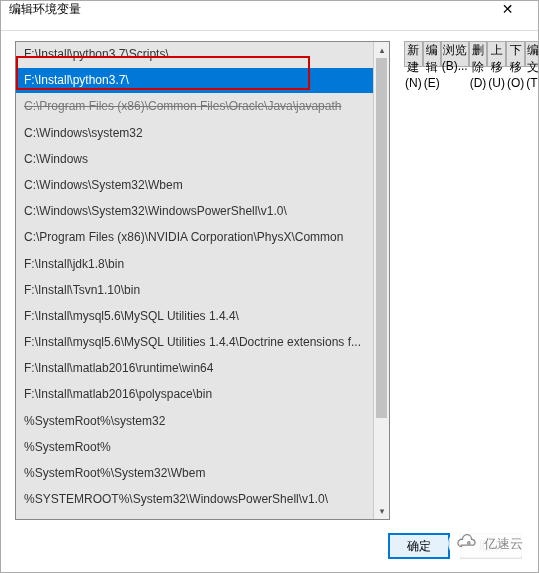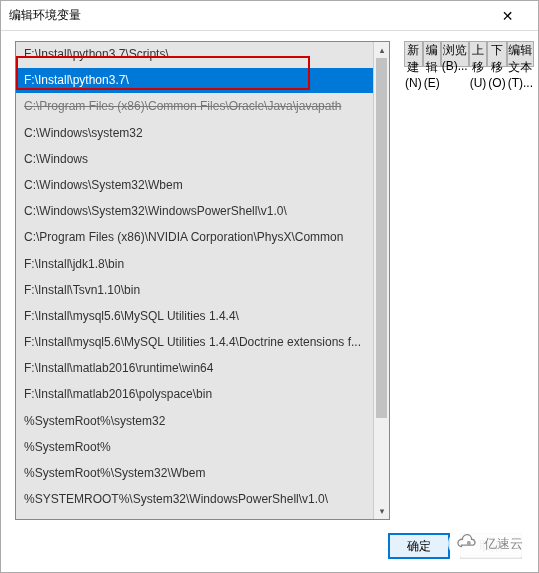--- a/index.html
+++ b/index.html
@@ -10,21 +10,21 @@
       width: 539px;
       height: 573px;
       color: #000;
       overflow: hidden;
       position: relative;
     }
     .window { border: 1px solid #aaa; height: 100%; display: flex; flex-direction: column; }
     .titlebar {
       height: 30px;
       display: flex;
-      align-items: center;
+      align-items: flex-start;
       padding: 0 8px;
       border-bottom: 1px solid #ddd;
       background: #fff;
     }
     .titlebar .title { flex: 1; font-size: 12px; }
     .close-btn { width: 45px; text-align: center; font-size: 14px; cursor: default; }
     .content { flex: 1; display: flex; padding: 10px 14px 0 14px; gap: 14px; overflow: hidden; }
     .list-outer { position: relative; flex: 1; border: 1px solid #888; background: #e5e5e5; overflow: hidden; }
     .list-scroll { position: absolute; top:0; left:0; right:16px; bottom:0; overflow:hidden; }
     .list-item {
@@ -140,20 +140,21 @@
       </div>
     </div>
 
     <div class="buttons-col">
       <button class="btn">新建(N)</button>
       <div class="gap-med"></div>
       <button class="btn">编辑(E)</button>
       <div class="gap-small"></div>
       <button class="btn">浏览(B)...</button>
       <div class="gap-small"></div>
+      <button class="btn">删除(D)</button>
       <div class="gap-med"></div>
       <button class="btn">上移(U)</button>
       <div class="gap-small"></div>
       <button class="btn">下移(O)</button>
       <div class="gap-med"></div>
       <button class="btn">编辑文本(T)...</button>
     </div>
 
   </div>
 

